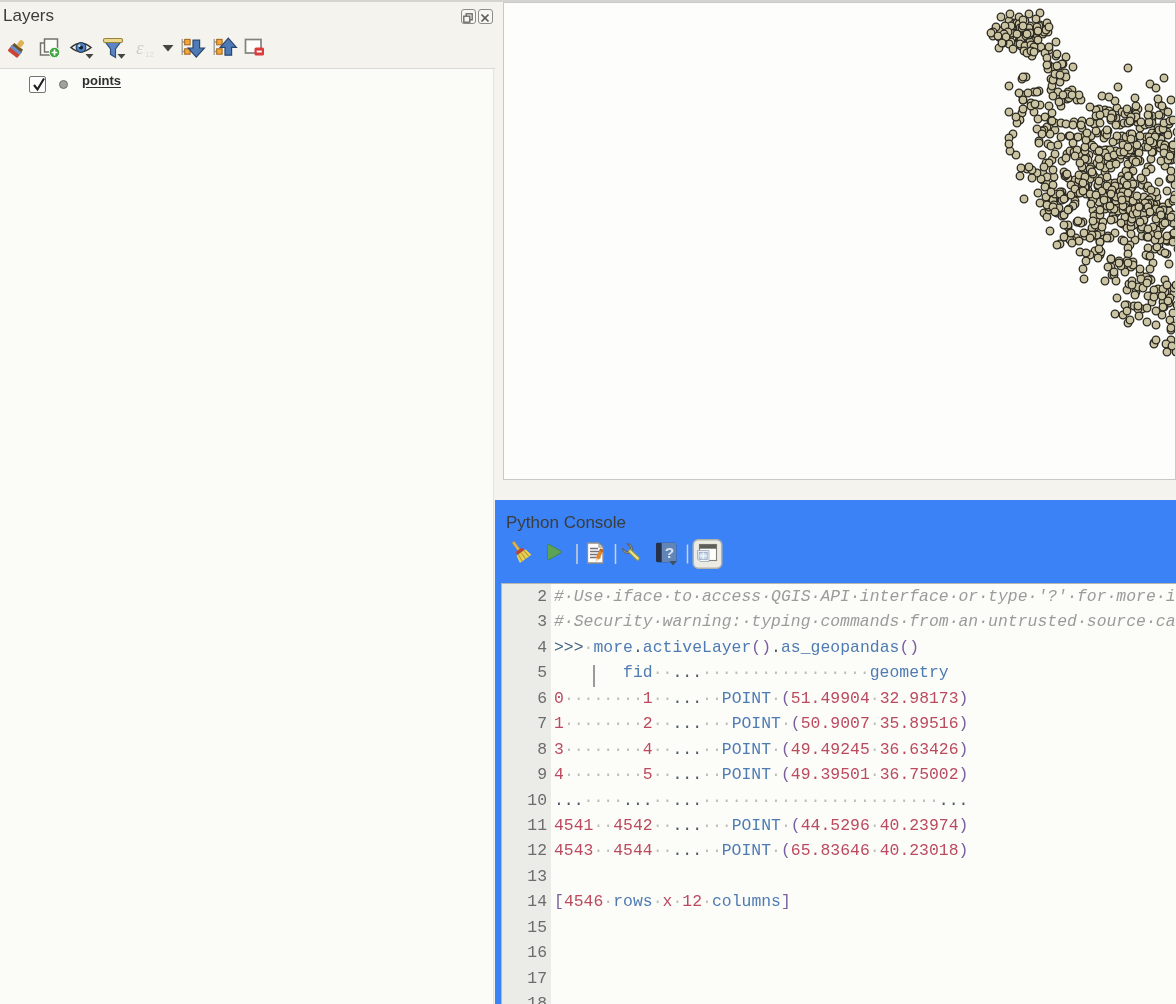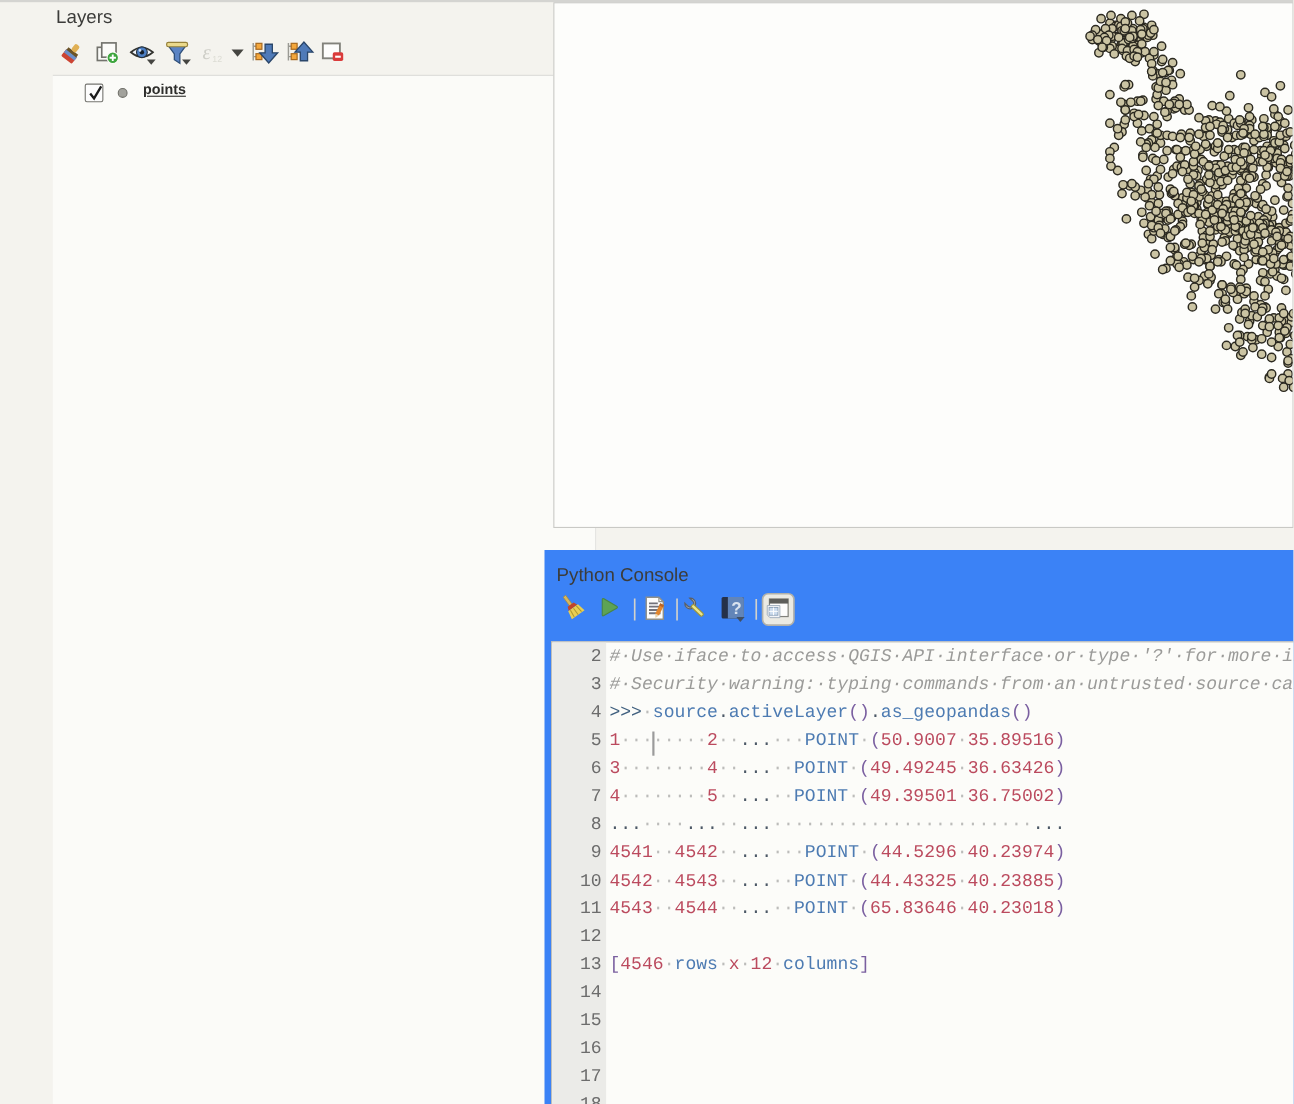--- a/index.html
+++ b/index.html
@@ -1,18 +1,18 @@
 <!DOCTYPE html>
 <html><head><meta charset="utf-8"><style>
 * { margin:0; padding:0; box-sizing:border-box; }
 html,body { width:1176px; height:1004px; overflow:hidden; }
 body { background:#f4f3ee; font-family:"Liberation Sans", sans-serif; position:relative; }
 .topstrip { position:absolute; left:0; top:0; width:1176px; height:2px; background:#d4d4d1; }
 
-#layers { position:absolute; left:0; top:2px; width:495px; height:1002px;margin-left:48px; }
+#layers { position:absolute; left:0; top:2px; width:495px; height:1002px; }
 #layers .title { position:absolute; left:3px; top:4px; font-size:17px; color:#3c3c3a; }
 .winbtn { position:absolute; top:7px; width:15px; height:15px; border:1.5px solid #8d8d88; border-radius:3px; background:#f7f6f2; }
 #fbtn { left:461px; } #cbtn { left:478px; }
 #ltb { position:absolute; left:0; top:33px; width:495px; height:30px; }
 #ltb svg { position:absolute; top:0; left:0; }
 .lsep { position:absolute; left:0; top:66px; width:495px; height:1px; background:#dadad6; }
 #tree { position:absolute; left:0; top:67px; width:494px; height:935px; background:#fbfbf8; border-right:1px solid #e3e3df; }
 #tree .cb { position:absolute; left:29px; top:7px; width:17px; height:17px; background:#fdfdfd; border:1.5px solid #757570; border-radius:2px; }
 #tree .cb svg { position:absolute; left:1px; top:-1px; }
 #tree .dot { position:absolute; left:59px; top:11px; width:9px; height:9px; border-radius:50%; background:#a2a29c; border:1px solid #70706a; }
@@ -1150,27 +1150,28 @@
 <div class="gl">14</div>
 <div class="gl">15</div>
 <div class="gl">16</div>
 <div class="gl">17</div>
 <div class="gl">18</div>
 <div class="gl">19</div>
     </div>
     <div id="codelines">
 <div class="cl"><b class="cm">#·Use·iface·to·access·QGIS·API·interface·or·type·'?'·for·more·info</b></div>
 <div class="cl"><b class="cm">#·Security·warning:·typing·commands·from·an·untrusted·source·can·harm·your·computer</b></div>
-<div class="cl"><b class="pr">&gt;&gt;&gt;</b><i>·</i><b class="id">source</b><b class="dk">.</b><b class="id">activeLayer</b><b class="pu">()</b><b class="dk">.</b><b class="id">as_geopandas</b><b class="pu">()</b></div>
+<div class="cl"><b class="pr">&gt;&gt;&gt;</b><i>·</i><b class="id">more</b><b class="dk">.</b><b class="id">activeLayer</b><b class="pu">()</b><b class="dk">.</b><b class="id">as_geopandas</b><b class="pu">()</b></div>
+<div class="cl"><b>&nbsp;&nbsp;&nbsp;&nbsp;&nbsp;&nbsp;&nbsp;</b><b class="id">fid</b><i>··</i><b class="dk">...</b><i>·················</i><b class="id">geometry</b></div>
+<div class="cl"><b class="nu">0</b><i>········</i><b class="nu">1</b><i>··</i><b class="dk">...</b><i>··</i><b class="id">POINT</b><i>·</i><b class="pu">(</b><b class="nu">51.49904</b><i>·</i><b class="nu">32.98173</b><b class="pu">)</b></div>
 <div class="cl"><b class="nu">1</b><i>········</i><b class="nu">2</b><i>··</i><b class="dk">...</b><i>···</i><b class="id">POINT</b><i>·</i><b class="pu">(</b><b class="nu">50.9007</b><i>·</i><b class="nu">35.89516</b><b class="pu">)</b></div>
 <div class="cl"><b class="nu">3</b><i>········</i><b class="nu">4</b><i>··</i><b class="dk">...</b><i>··</i><b class="id">POINT</b><i>·</i><b class="pu">(</b><b class="nu">49.49245</b><i>·</i><b class="nu">36.63426</b><b class="pu">)</b></div>
 <div class="cl"><b class="nu">4</b><i>········</i><b class="nu">5</b><i>··</i><b class="dk">...</b><i>··</i><b class="id">POINT</b><i>·</i><b class="pu">(</b><b class="nu">49.39501</b><i>·</i><b class="nu">36.75002</b><b class="pu">)</b></div>
 <div class="cl"><b class="dk">...</b><i>····</i><b class="dk">...</b><i>··</i><b class="dk">...</b><i>························</i><b class="dk">...</b></div>
 <div class="cl"><b class="nu">4541</b><i>··</i><b class="nu">4542</b><i>··</i><b class="dk">...</b><i>···</i><b class="id">POINT</b><i>·</i><b class="pu">(</b><b class="nu">44.5296</b><i>·</i><b class="nu">40.23974</b><b class="pu">)</b></div>
-<div class="cl"><b class="nu">4542</b><i>··</i><b class="nu">4543</b><i>··</i><b class="dk">...</b><i>··</i><b class="id">POINT</b><i>·</i><b class="pu">(</b><b class="nu">44.43325</b><i>·</i><b class="nu">40.23885</b><b class="pu">)</b></div>
 <div class="cl"><b class="nu">4543</b><i>··</i><b class="nu">4544</b><i>··</i><b class="dk">...</b><i>··</i><b class="id">POINT</b><i>·</i><b class="pu">(</b><b class="nu">65.83646</b><i>·</i><b class="nu">40.23018</b><b class="pu">)</b></div>
 <div class="cl"></div>
 <div class="cl"><b class="pu">[</b><b class="nu">4546</b><i>·</i><b class="id">rows</b><i>·</i><b class="nu">x</b><i>·</i><b class="nu">12</b><i>·</i><b class="id">columns</b><b class="pu">]</b></div>
 <div class="cl"></div>
     </div>
     <div class="caret"></div>
   </div>
 </div>
 
 </body></html>

